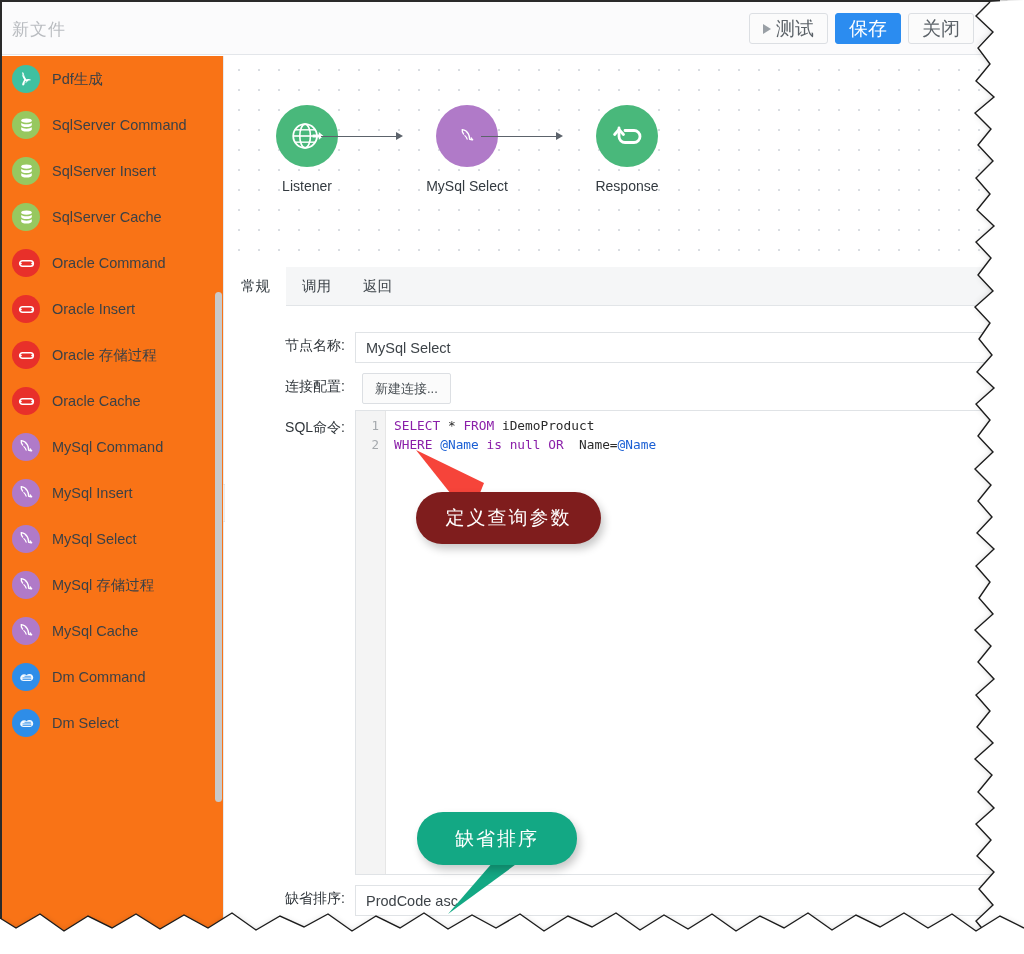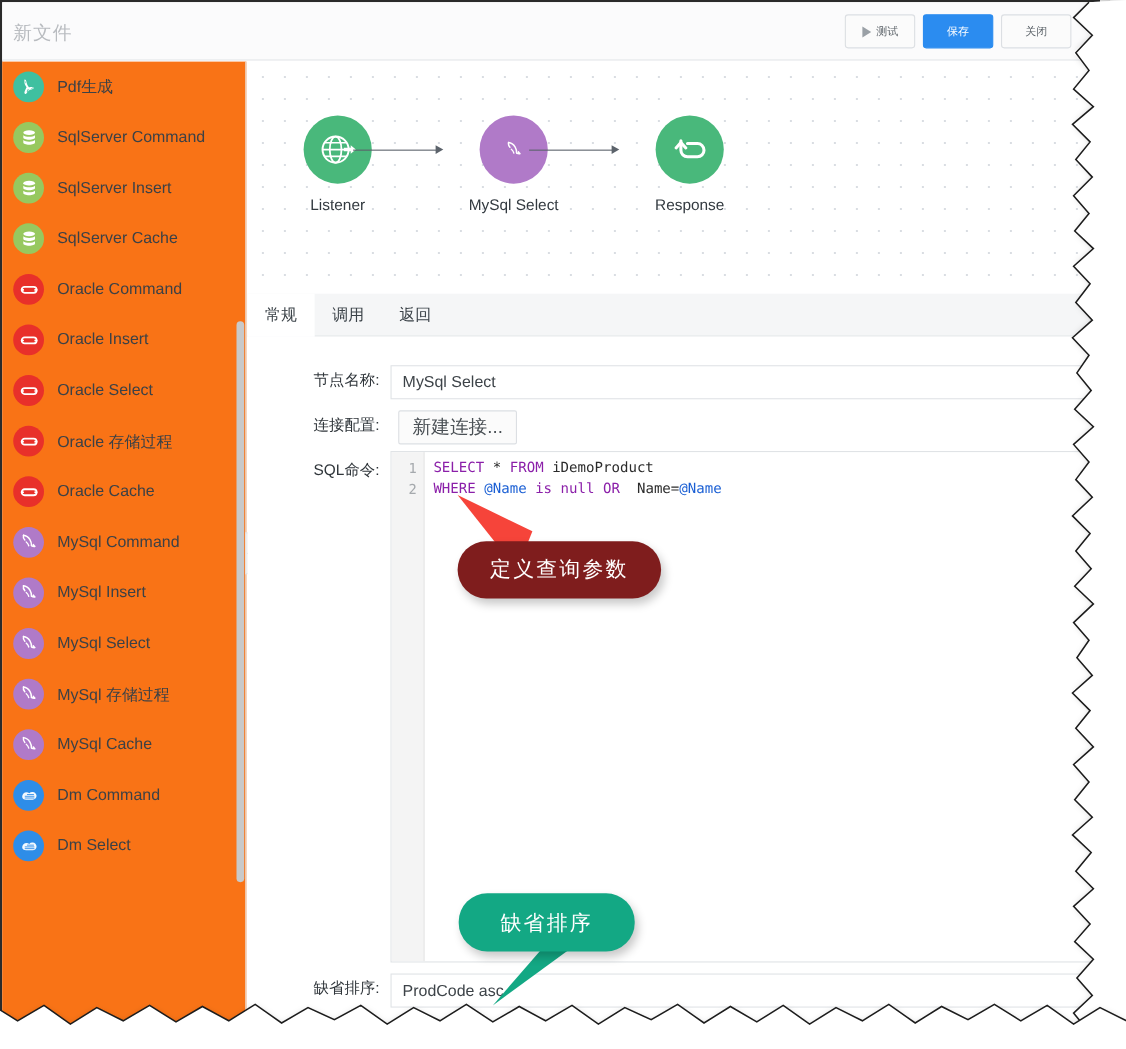--- a/index.html
+++ b/index.html
@@ -33,21 +33,21 @@
   }
   .toolbar {
     position: absolute; right: 26px; top: 11px;
     display: flex; gap: 7px; align-items: center;
   }
   .tb-btn {
     height: 31px; min-width: 64px;
     border: 1px solid #dcdfe3;
     background: #fbfbfb;
     border-radius: 3px;
-    font-size: 10px;
+    font-size: 19px;
     color: #5b6268;
     display: flex; align-items: center; justify-content: center;
     gap: 5px; padding: 0 13px;
     cursor: pointer;
     font-family: "Liberation Sans", sans-serif;
   }
   .tb-btn.primary {
     background: #2b8cf0; border-color: #2b8cf0; color: #ffffff;
   }
   .play-tri {
@@ -179,21 +179,21 @@
     position: absolute; right: 14px; top: 13px;
     width: 0; height: 0;
     border-top: 6px solid #9aa0a6;
     border-left: 5px solid transparent;
     border-right: 5px solid transparent;
   }
   .newconn-btn {
     height: 31px;
     border: 1px solid #dcdfe3;
     background: #fbfbfb; border-radius: 2px;
-    font-size: 17px; color: #4a5055;
+    font-size: 13px; color: #4a5055;
     display: flex; align-items: center; justify-content: center;
     padding: 0 12px; cursor: pointer; white-space: nowrap;
   }
 
   
   .editor {
     position: absolute;
     border: 1px solid #e0e3e6;
     background: #ffffff;
     overflow: hidden;
@@ -313,30 +313,20 @@
         </div>
         <div class="side-item">
           <span class="side-ico" style="background: rgb(232, 48, 42);">
             <svg width="19" height="19" viewBox="0 0 28 28">
               <rect x="4" y="10" width="20" height="8" rx="4" fill="none" stroke="white" stroke-width="2.4"></rect>
               <line x1="3" y1="14" x2="7" y2="14" stroke="white" stroke-width="2.2"></line>
               <line x1="21" y1="14" x2="25" y2="14" stroke="white" stroke-width="2.2"></line>
             </svg>
           </span>
           <span class="side-label">Oracle Insert</span>
-        </div>
-        <div class="side-item">
-          <span class="side-ico" style="background: rgb(232, 48, 42);">
-            <svg width="19" height="19" viewBox="0 0 28 28">
-              <rect x="4" y="10" width="20" height="8" rx="4" fill="none" stroke="white" stroke-width="2.4"></rect>
-              <line x1="3" y1="14" x2="7" y2="14" stroke="white" stroke-width="2.2"></line>
-              <line x1="21" y1="14" x2="25" y2="14" stroke="white" stroke-width="2.2"></line>
-            </svg>
-          </span>
-          <span class="side-label">Oracle Select</span>
         </div>
         <div class="side-item">
           <span class="side-ico" style="background: rgb(232, 48, 42);">
             <svg width="19" height="19" viewBox="0 0 28 28">
               <rect x="4" y="10" width="20" height="8" rx="4" fill="none" stroke="white" stroke-width="2.4"></rect>
               <line x1="3" y1="14" x2="7" y2="14" stroke="white" stroke-width="2.2"></line>
               <line x1="21" y1="14" x2="25" y2="14" stroke="white" stroke-width="2.2"></line>
             </svg>
           </span>
           <span class="side-label">Oracle 存储过程</span>

